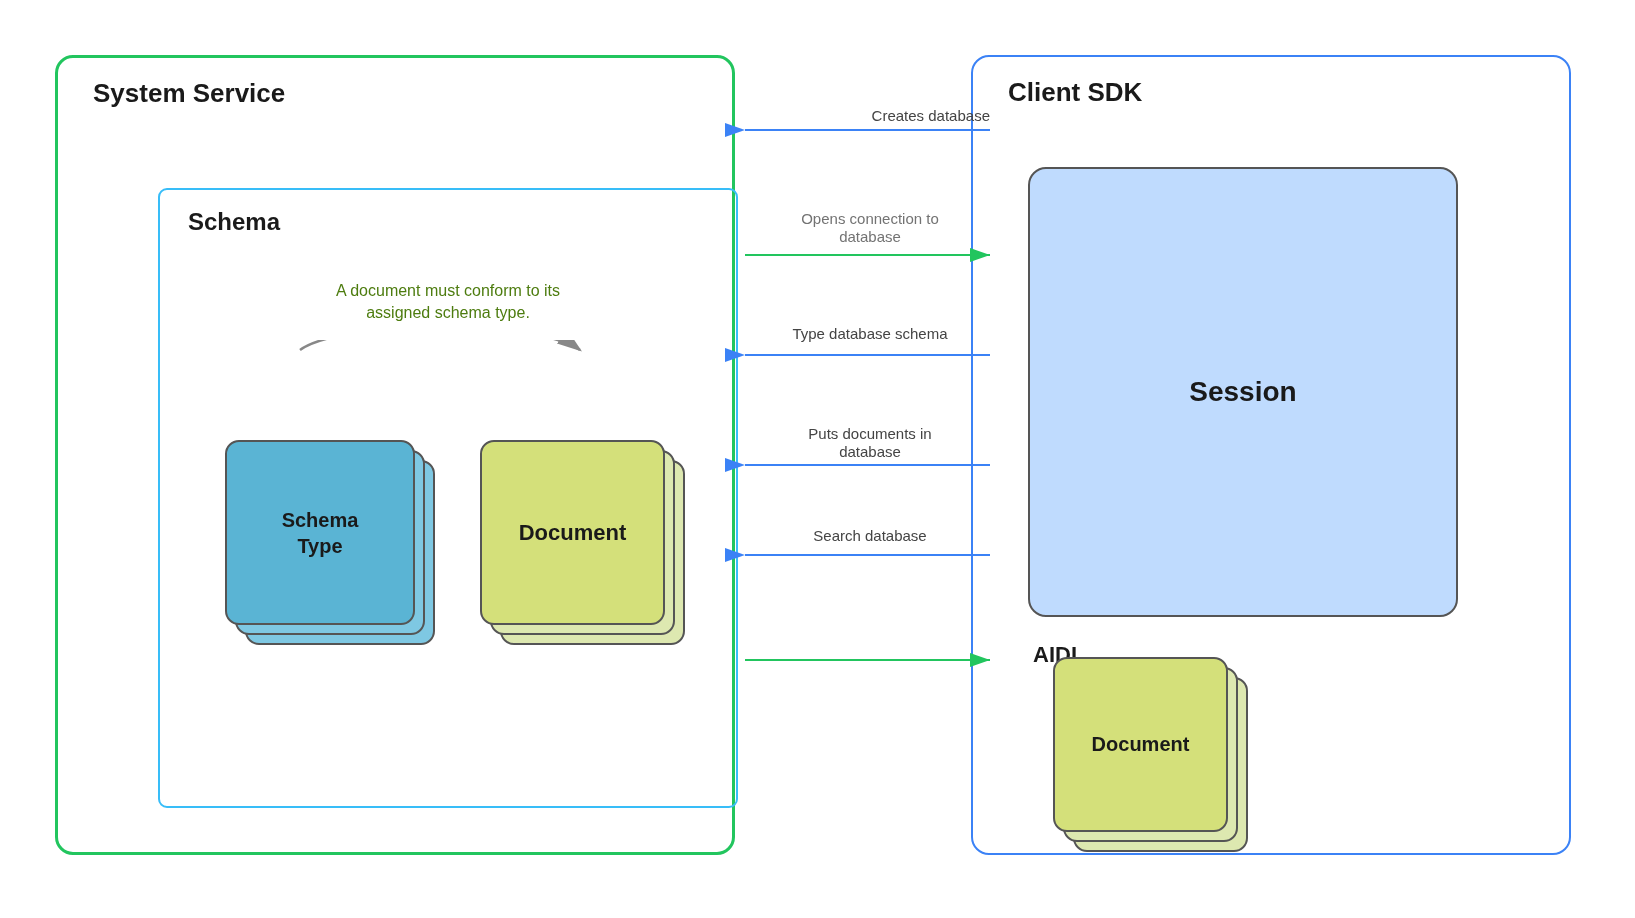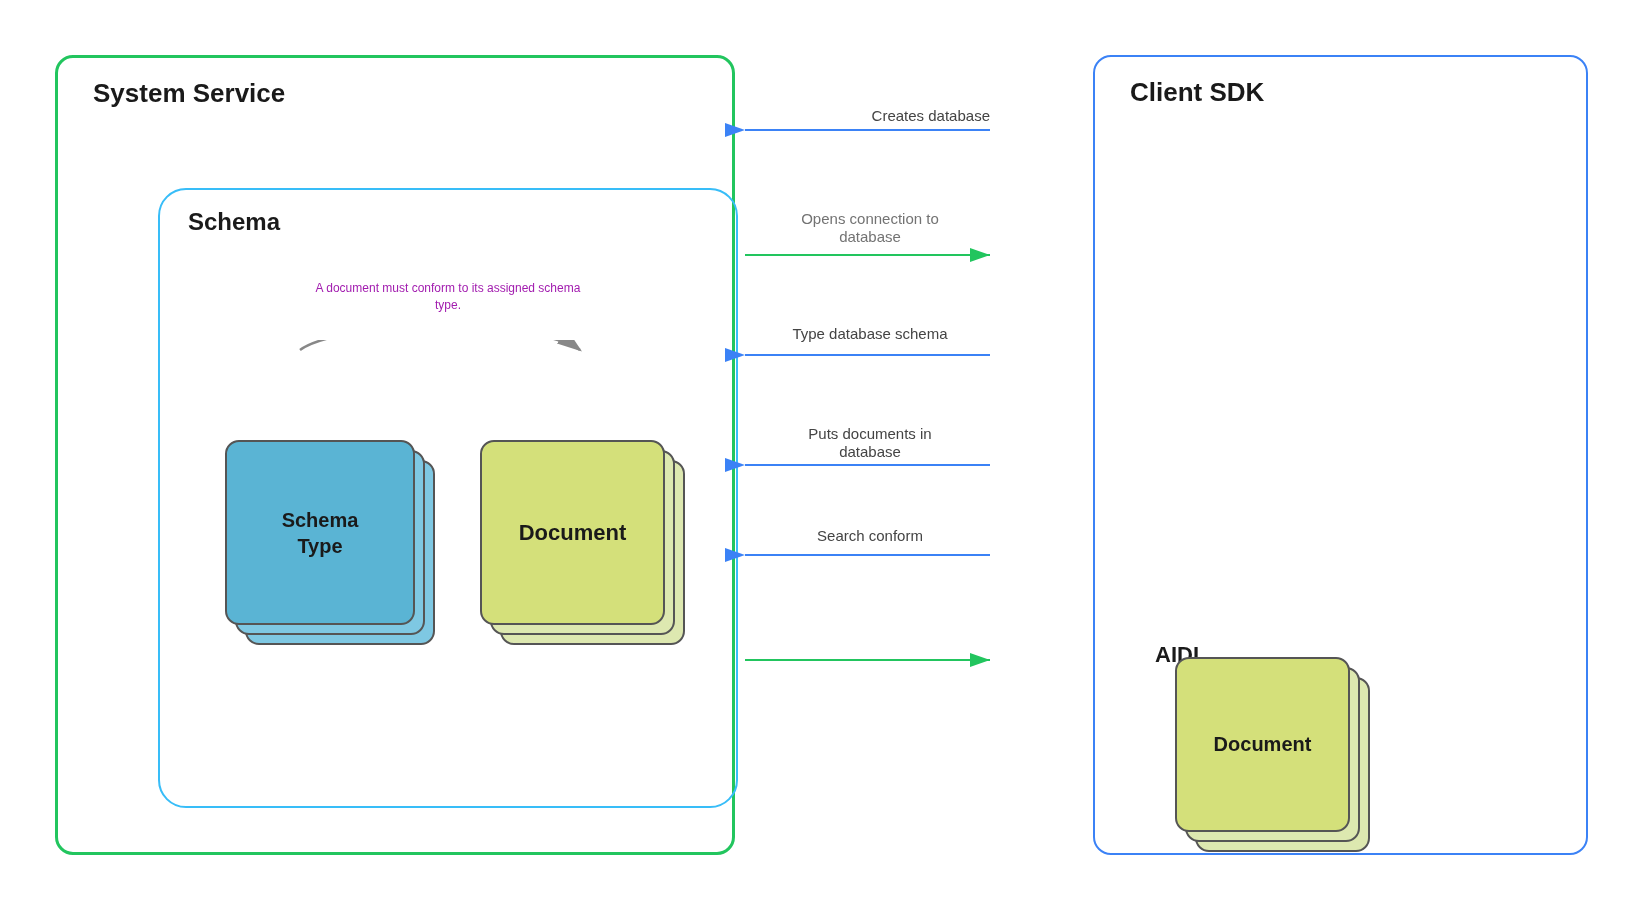--- a/index.html
+++ b/index.html
@@ -43,43 +43,43 @@
     }
 
     
     .schema-box {
       position: absolute;
       left: 100px;
       top: 130px;
       width: 580px;
       height: 620px;
       border: 2px solid #38bdf8;
-      border-radius: 28px;
+      border-radius: 9px;
       background: transparent;
       padding-left: 46px;
     }
 
     .schema-label {
       position: absolute;
       left: 28px;
       top: 18px;
       font-size: 24px;
       font-weight: 600;
       color: #1a1a1a;
     }
 
     .schema-desc {
       position: absolute;
       left: 50%;
       top: 90px;
       transform: translateX(-50%);
       width: 280px;
       text-align: center;
-      font-size: 12px;
-      color: #a21caf;
+      font-size: 16px;
+      color: #4d7c0f;
       line-height: 1.4;
     }
 
     
     .schema-arrow-svg {
       position: absolute;
       left: 60px;
       top: 150px;
       width: 440px;
       height: 80px;
@@ -180,23 +180,23 @@
     .doc-front span {
       font-size: 22px;
       font-weight: 600;
       color: #1a1a1a;
       text-align: center;
     }
 
     
     .client-sdk-box {
       position: absolute;
-      right: 47px;
+      right: 64px;
       top: 55px;
-      width: 495px;
+      width: 600px;
       height: 800px;
       border: 2.5px solid #3b82f6;
       border-radius: 18px;
       background: transparent;
     }
 
     .client-sdk-label {
       position: absolute;
       left: 35px;
       top: 20px;
@@ -280,20 +280,23 @@
         <div class="doc-front">
           <span>Document</span>
         </div>
       </div>
     </div>
   </div>
 
   <div class="client-sdk-box">
     <span class="client-sdk-label">Client SDK</span>
 
+    <div class="session-card">
+      <span>Session</span>
+    </div>
 
     <span class="aidl-label">AIDL</span>
 
     <div class="document-stack-client">
       <div style="position:absolute; width:175px; height:175px; background:#dde8b0; border-radius:14px; border:2px solid #555; top:20px; left:20px;"></div>
       <div style="position:absolute; width:175px; height:175px; background:#dde8b0; border-radius:14px; border:2px solid #555; top:10px; left:10px;"></div>
       <div style="position:absolute; width:175px; height:175px; background:#d4e07a; border-radius:14px; border:2px solid #555; top:0; left:0; display:flex; align-items:center; justify-content:center;">
         <span style="font-size:20px; font-weight:600; color:#1a1a1a;">Document</span>
       </div>
     </div>
@@ -309,21 +312,21 @@
 
   <div style="position:absolute; left:750px; top:325px; width:240px; text-align:center;">
     <span style="font-size:15px; color:#444;">Type database schema</span>
   </div>
 
   <div style="position:absolute; left:750px; top:425px; width:240px; text-align:center;">
     <span style="font-size:15px; color:#444;">Puts documents in<br>database</span>
   </div>
 
   <div style="position:absolute; left:750px; top:527px; width:240px; text-align:center;">
-    <span style="font-size:15px; color:#444;">Search conform</span>
+    <span style="font-size:15px; color:#444;">Search database</span>
   </div>
 
 
   <svg style="position:absolute; left:0; top:0; width:1635px; height:918px; pointer-events:none;">
     <defs>
       <marker id="arrowhead-blue-left" markerWidth="10" markerHeight="7" refX="0" refY="3.5" orient="auto">
         <polygon points="10 0, 0 3.5, 10 7" fill="#3b82f6"></polygon>
       </marker>
       <marker id="arrowhead-blue-right" markerWidth="10" markerHeight="7" refX="10" refY="3.5" orient="auto">
         <polygon points="0 0, 10 3.5, 0 7" fill="#3b82f6"></polygon>

